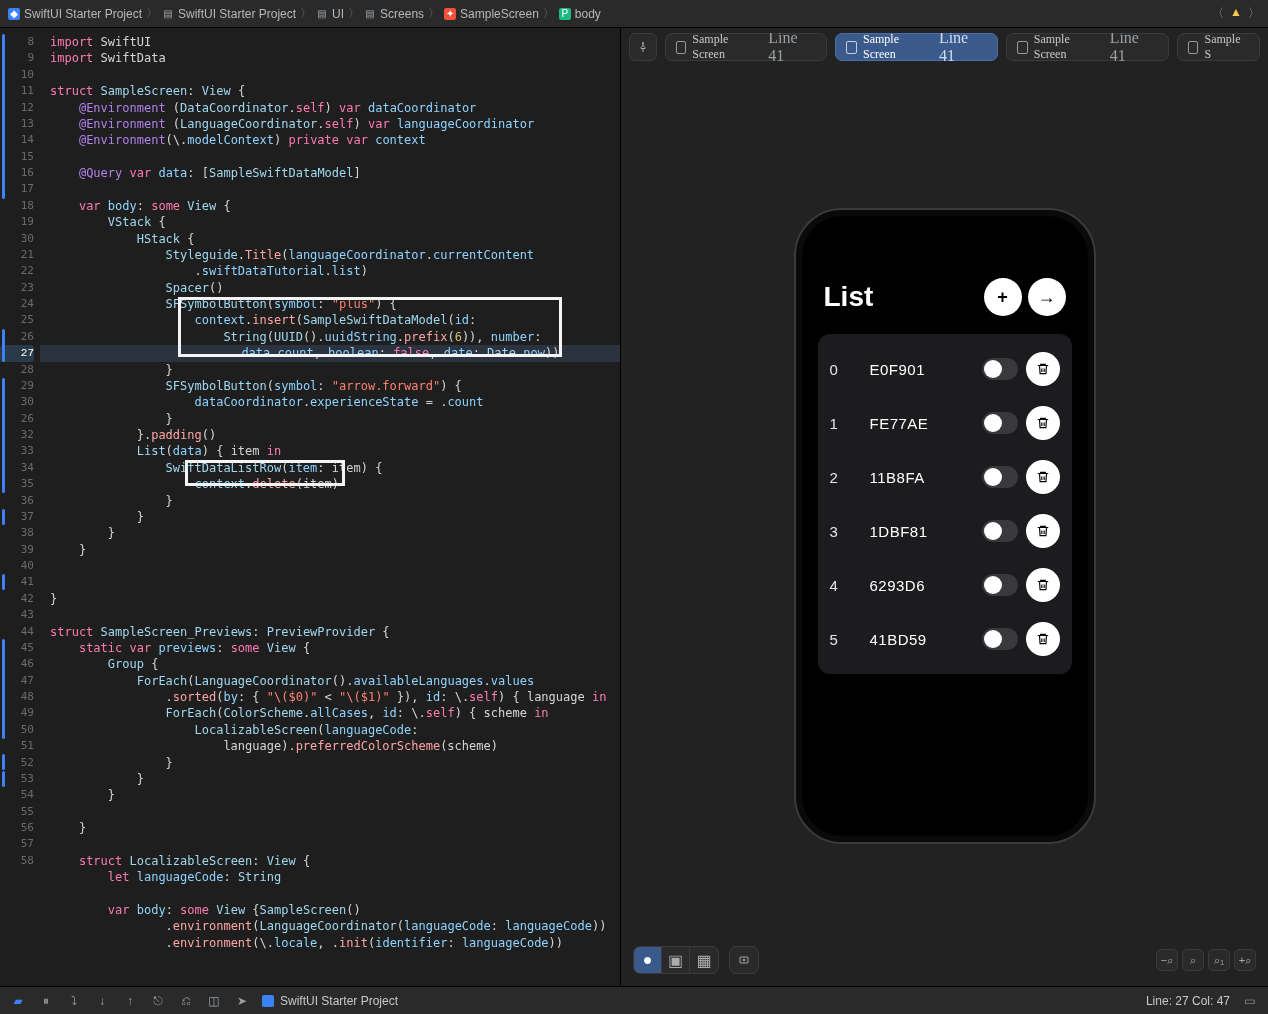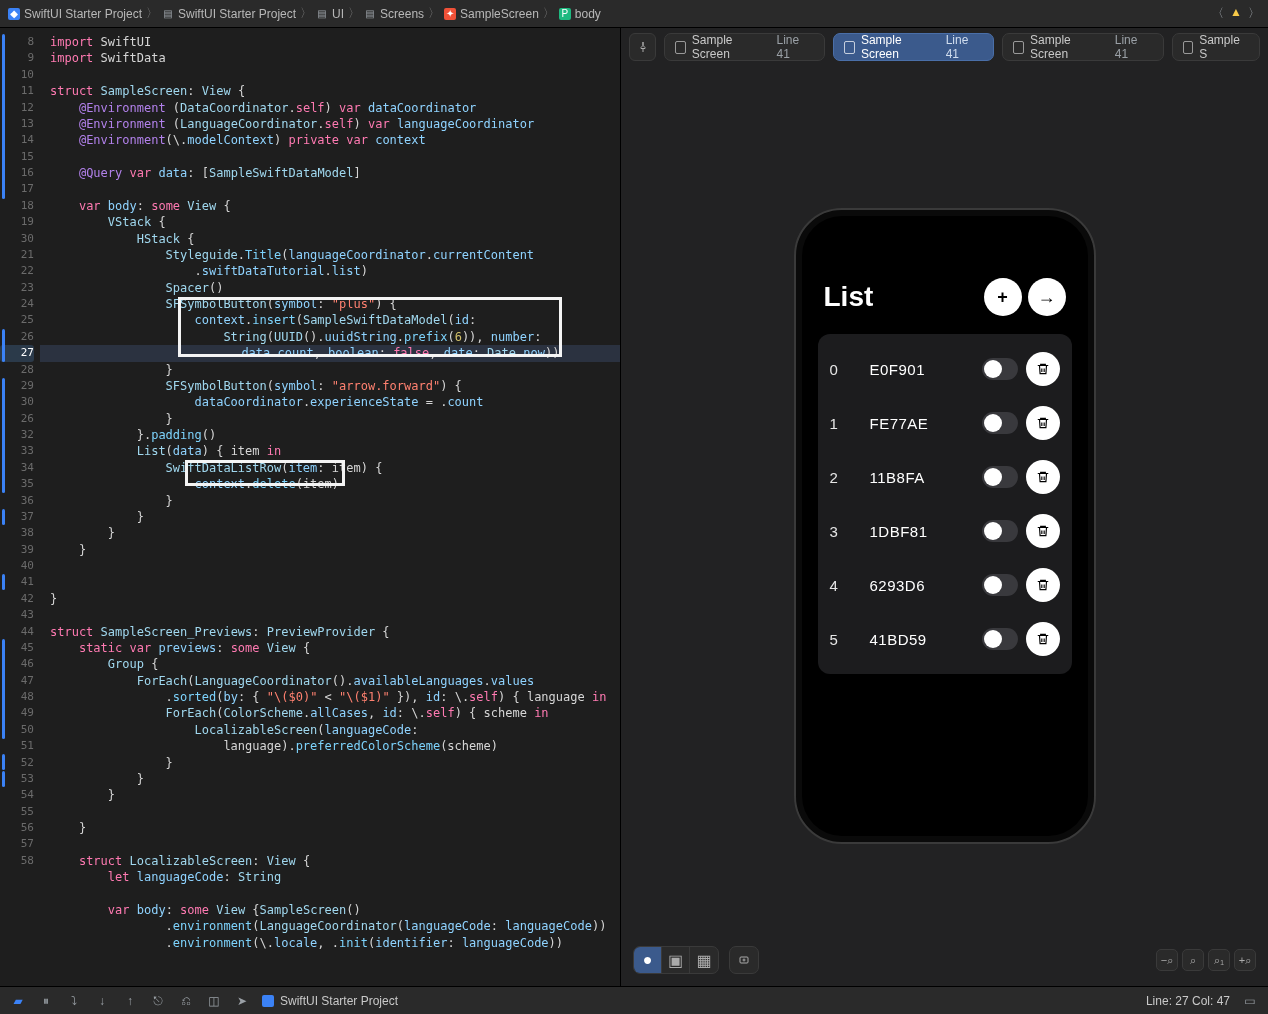--- a/index.html
+++ b/index.html
@@ -53,41 +53,41 @@
 .gutter {
   width: 40px;
   background:#1e1e1e;
   text-align:right;
   padding: 6px 6px 0 0;
   color:#6b6b6b;
   font-size:11px;
   position:relative;
 }
 .gutter .ln { height:16.38px; }
-.gutter .ln.active { color:#fff; background:#2b3a4a; border-radius:3px; }
+.gutter .ln.active { color:#fff; background:#2b3a4a; border-radius:3px;font-family:Liberation Mono, monospace; }
 .gutter .changebar {
   position:absolute;
   left:0; top:6px;
   width:4px;
 }
 .cb { position:absolute; left:2px; width:3px; background:#3b82f6; border-radius:2px;}
 .code {
   flex:1;
   padding: 6px 0 0 10px;
   white-space:pre;
   overflow:hidden;
 }
 .code .line { height:16.38px; }
 .code .line.active { background:rgba(70,90,130,0.35); margin-left:-10px; padding-left:28px; }
 
 .kw { color:#ff7ab2; }
 .type { color:#a0d8ef; }
 .id { color:#8fd3ff; }
 .prop { color:#7ec699; }
-.func { color:#7dd3fc; }
+.func { color:#fca5a5; }
 .str { color:#ff8170; }
 .num { color:#d0bf69; }
 .plain { color:#d6d6d6; }
 .attr { color:#b281eb;}
 
 .hlbox {
   position:absolute;
   border:3px solid #f4f4f4;
   background:rgba(0,0,0,0.0);
   pointer-events:none;
@@ -122,21 +122,21 @@
   height:28px;
   border:1px solid #3a3a3a;
   border-radius:7px;
   padding:0 10px;
   display:flex; align-items:center; gap:6px;
   font-size:12px;
   color:#c9c9c9;
   background:#2a2a2a;
 }
 .ptab.active { background:#3b5a8c; border-color:#4a6fa8; color:#fff;}
-.ptab .lineno { color:#9aa0a6; font-size:12px; }
+.ptab .lineno { color:#9aa0a6; font-size:16px; }
 .ptab.active .lineno { color:#d0ddee;}
 .ptab .ticon { width:11px; height:13px; border:1px solid currentColor; border-radius:2px; opacity:0.7; }
 
 .preview-canvas {
   flex:1;
   display:flex;
   align-items:center;
   justify-content:center;
 }
 
@@ -364,21 +364,21 @@
   </div>
 
   <div class="preview">
 
     <div class="preview-tabs">
       <div class="pin-btn">
         <svg width="12" height="12" viewBox="0 0 24 24" fill="none" stroke="currentColor" stroke-width="2">
             <path d="M12 2v7l4 4v2H8v-2l4-4V2M12 15v7"></path>
           </svg>
       </div>
-      <div id="ptabs" style="display:flex;gap:8px;overflow:hidden;">
+      <div id="ptabs" style="display:flex;gap:8px;overflow:hidden;font-family:Liberation Serif, serif;">
           <div class="ptab">
             <span class="ticon"></span>
             <span>Sample Screen</span>
             <span class="lineno">Line 41</span>
           </div>
           <div class="ptab active">
             <span class="ticon"></span>
             <span>Sample Screen</span>
             <span class="lineno">Line 41</span>
           </div>

